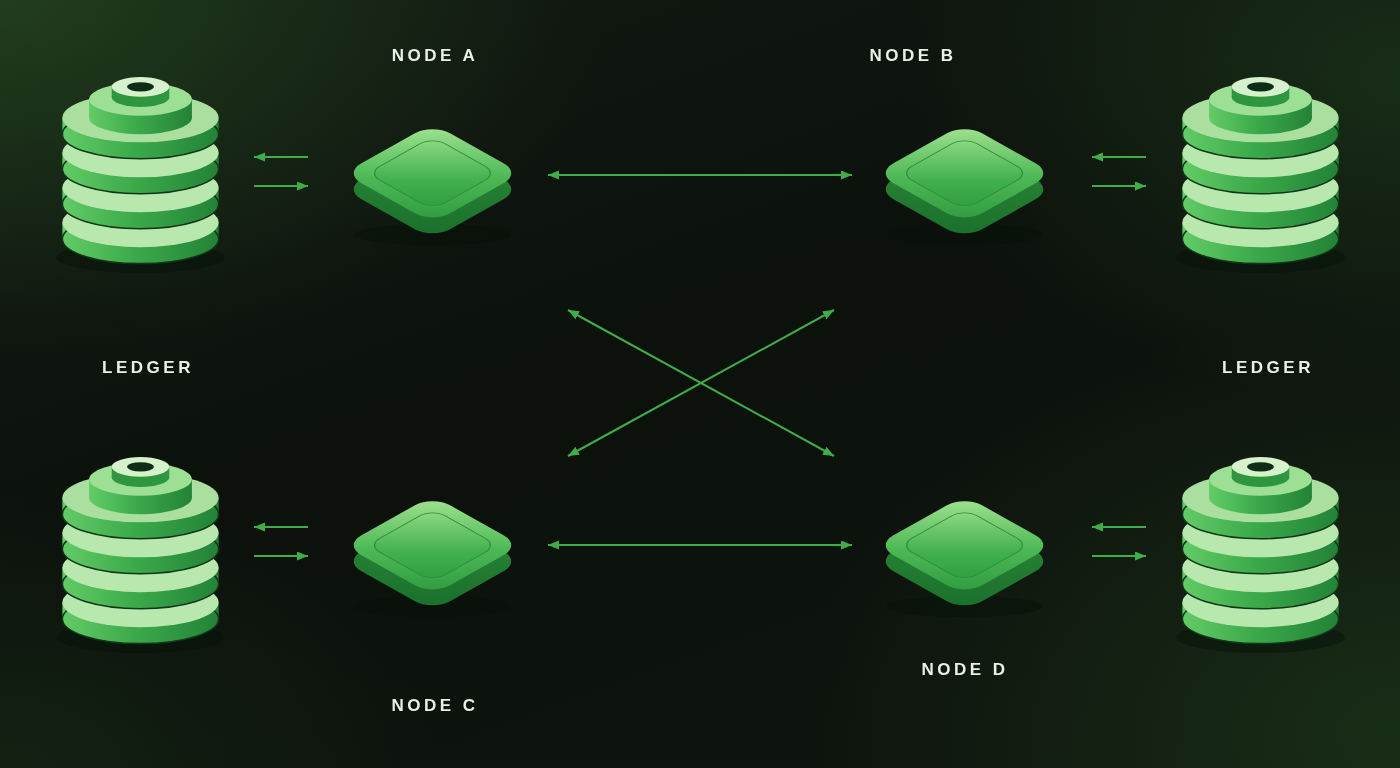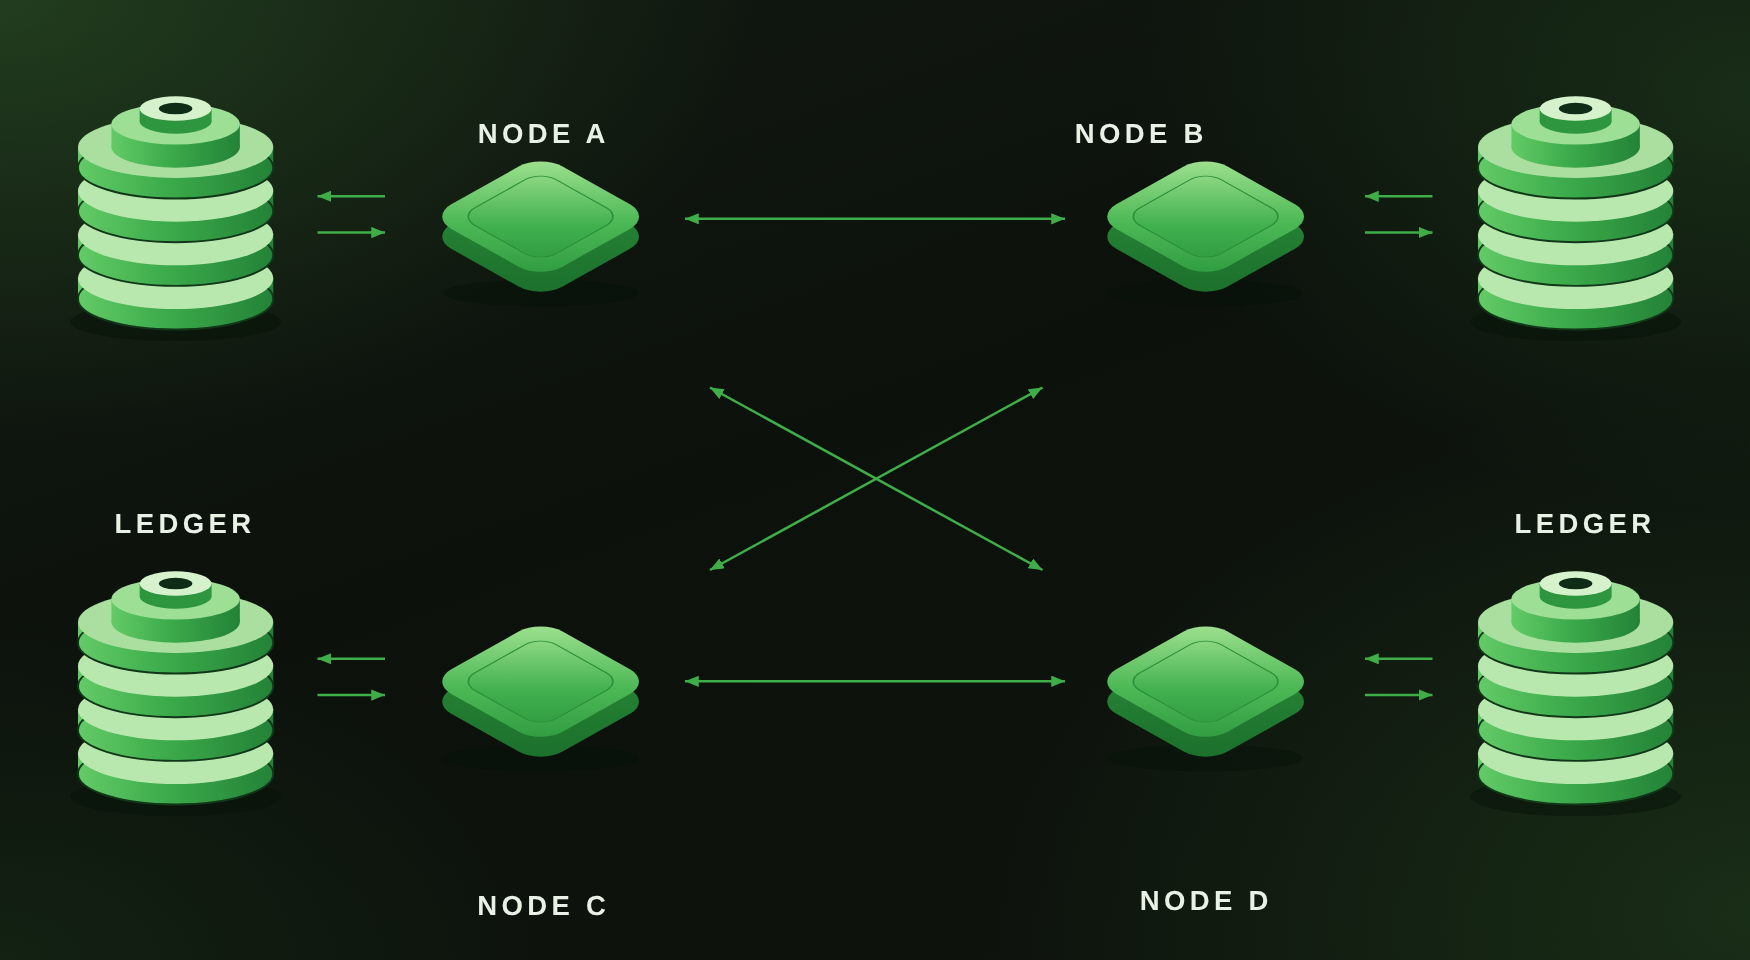--- a/index.html
+++ b/index.html
@@ -14,25 +14,24 @@
       radial-gradient(900px 600px at 100% 10%, rgba(52,110,48,0.30), rgba(0,0,0,0) 55%),
       radial-gradient(1000px 700px at 100% 95%, rgba(50,105,45,0.30), rgba(0,0,0,0) 60%),
       radial-gradient(800px 500px at 0% 100%, rgba(40,90,40,0.22), rgba(0,0,0,0) 55%),
       linear-gradient(160deg, #121a11, #0c110c 45%, #0e140d);
   }
   .label {
     position: absolute;
     transform: translateX(-50%);
     color: #e9f1e7;
     font-weight: 700;
-    font-size: 22px;
+    font-size: 17px;
     letter-spacing: 3.5px;
     white-space: nowrap;
     user-select: none;
-    margin-top: 48px;
   }
   .sprite { position: absolute; display: block; }
   .arrows { position: absolute; left: 0; top: 0; pointer-events: none; }
   .defs-holder { position: absolute; width: 0; height: 0; overflow: hidden; }
 </style>
 </head>
 <body>
 
 <div class="canvas">
 
@@ -95,21 +94,21 @@
         <ellipse cx="110" cy="137" rx="88" ry="12" fill="rgba(6,18,8,0.5)"></ellipse>
         <rect x="-71" y="-71" width="142" height="142" rx="28" transform="translate(110,86) scale(1,0.56) rotate(45)" fill="url(#nodeBottom)"></rect>
         <rect x="-71" y="-71" width="142" height="142" rx="28" transform="translate(110,68) scale(1,0.56) rotate(45)" fill="url(#nodeTop)"></rect>
         <rect x="-52" y="-52" width="104" height="104" rx="20" transform="translate(110,68) scale(1,0.56) rotate(45)" fill="url(#nodeInner)" stroke="#2c8f3a" stroke-width="1.5"></rect>
       </symbol>
     </defs>
   </svg>
 
   <div class="label" style="left:435px; top:46px">NODE A</div>
   <div class="label" style="left:913px; top:46px">NODE B</div>
-  <div class="label" style="left:435px; top:664px">NODE C</div>
+  <div class="label" style="left:435px; top:696px">NODE C</div>
   <div class="label" style="left:965px; top:660px">NODE D</div>
   <div class="label" style="left:148px; top:358px">LEDGER</div>
   <div class="label" style="left:1268px; top:358px">LEDGER</div>
 
   <svg class="sprite" style="left:48px; top:58px" width="185" height="216" viewBox="0 0 180 210">
       <use href="#sym-db"></use>
     </svg>
   <svg class="sprite" style="left:1168px; top:58px" width="185" height="216" viewBox="0 0 180 210">
       <use href="#sym-db"></use>
     </svg>

